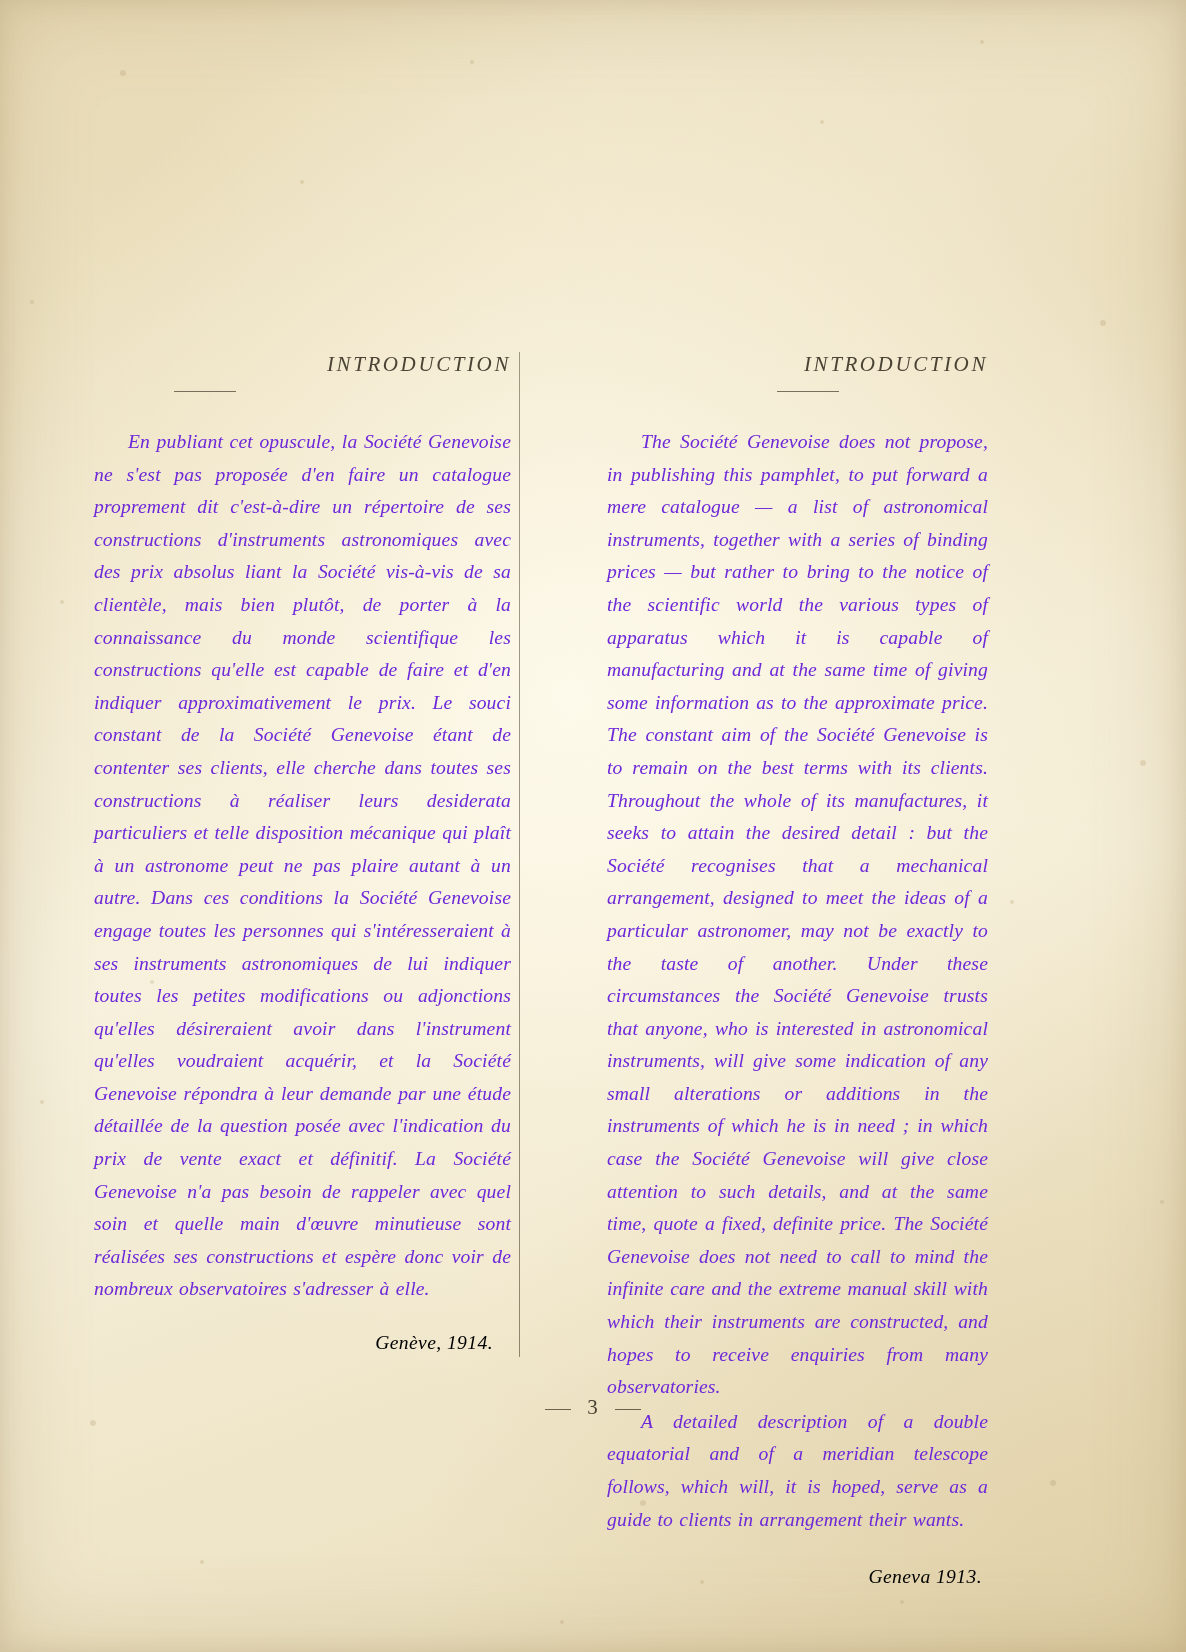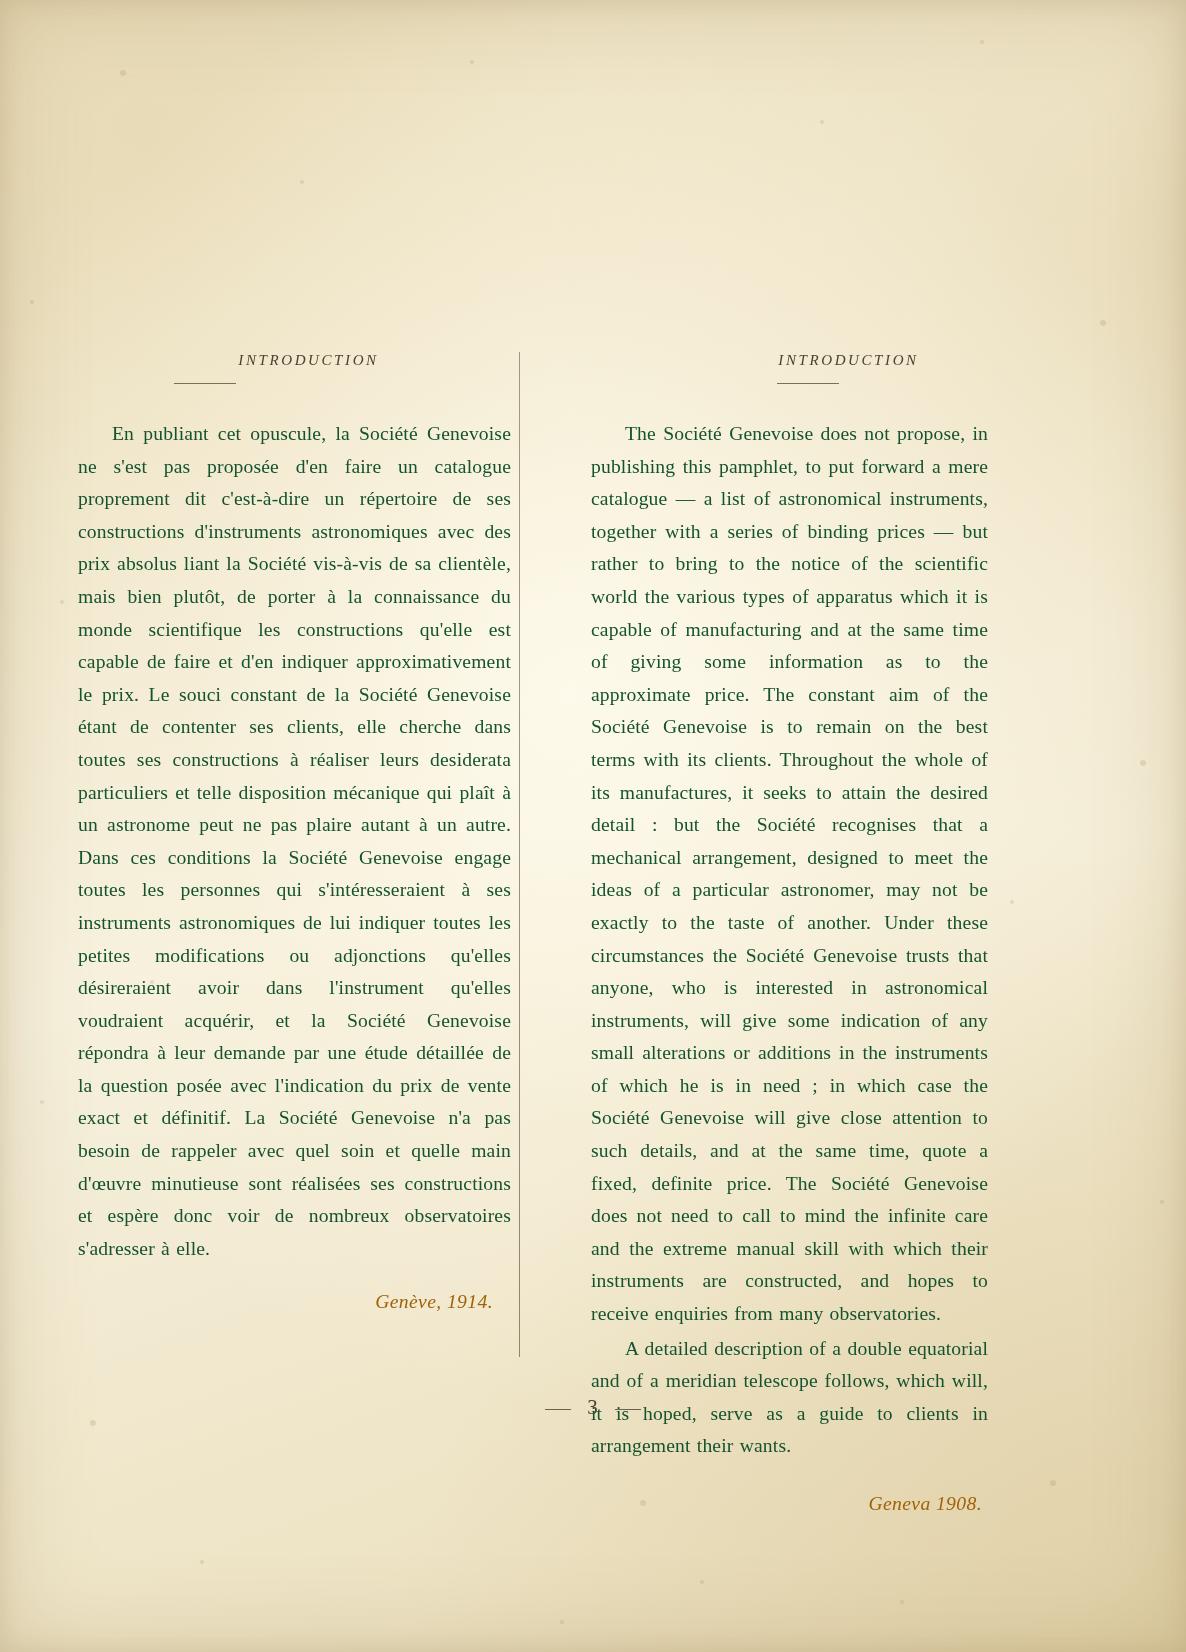--- a/index.html
+++ b/index.html
@@ -54,49 +54,50 @@
   .divider {
     position: absolute;
     left: 519px;
     top: 352px;
     width: 1px;
     height: 1005px;
     background: linear-gradient(to bottom, rgba(90,80,60,0.55), rgba(90,80,60,0.65));
   }
   .col-head {
     font-style: italic;
-    font-size: 15px;
+    font-size: 21px;
     letter-spacing: 2.6px;
     color: #4a4334;
-    text-align: center;
+    text-align: right;
     margin: 0 0 0 28px;
   }
   .col-right .col-head { margin-left: 118px; }
   .head-rule {
     width: 62px;
     height: 1px;
     background: rgba(80,70,52,0.75);
     margin: 14px 0 0 96px;
   }
   .col-right .head-rule { margin-left: 186px; }
   .body-text {
+    font-style: italic;
     font-size: 19.6px;
     line-height: 32.6px;
-    color: #14532d;
+    color: #6d28d9;
     text-align: justify;
-    margin: 34px 0 0 0;
+    margin: 34px 0 0 16px;
     letter-spacing: 0.15px;
     word-spacing: 1.2px;
   }
   .body-text p { margin: 0; text-indent: 34px; }
   .body-text p + p { margin-top: 2px; }
   .signature {
     font-style: italic;
     font-size: 19.6px;
-    color: #a16207;
+    color: #000000;
     text-align: right;
     margin-top: 26px;
     padding-right: 18px;
     letter-spacing: 0.4px;
   }
   .col-right .signature { padding-right: 6px; margin-top: 30px; }
   .folio {
     position: absolute;
     left: 0;
     top: 1395px;
@@ -162,21 +163,21 @@
       <div class="signature">Genève, 1914.</div>
     </div>
 
     <div class="col col-right">
       <div class="col-head">INTRODUCTION</div>
       <div class="head-rule"></div>
       <div class="body-text">
         <p>The Société Genevoise does not propose, in publishing this pamphlet, to put forward a mere catalogue — a list of astronomical instruments, together with a series of binding prices — but rather to bring to the notice of the scientific world the various types of apparatus which it is capable of manufacturing and at the same time of giving some information as to the approximate price. The constant aim of the Société Genevoise is to remain on the best terms with its clients. Throughout the whole of its manufactures, it seeks to attain the desired detail : but the Société recognises that a mechanical arrangement, designed to meet the ideas of a particular astronomer, may not be exactly to the taste of another. Under these circumstances the Société Genevoise trusts that anyone, who is interested in astronomical instruments, will give some indication of any small alterations or additions in the instruments of which he is in need ; in which case the Société Genevoise will give close attention to such details, and at the same time, quote a fixed, definite price. The Société Genevoise does not need to call to mind the infinite care and the extreme manual skill with which their instruments are constructed, and hopes to receive enquiries from many observatories.</p>
         <p>A detailed description of a double equatorial and of a meridian telescope follows, which will, it is hoped, serve as a guide to clients in arrangement their wants.</p>
       </div>
-      <div class="signature">Geneva 1908.</div>
+      <div class="signature">Geneva 1913.</div>
     </div>
 
   </div>
 
   <div class="folio">
     <span class="dash"></span><span>3</span><span class="dash"></span>
   </div>
 
 </div>
 

